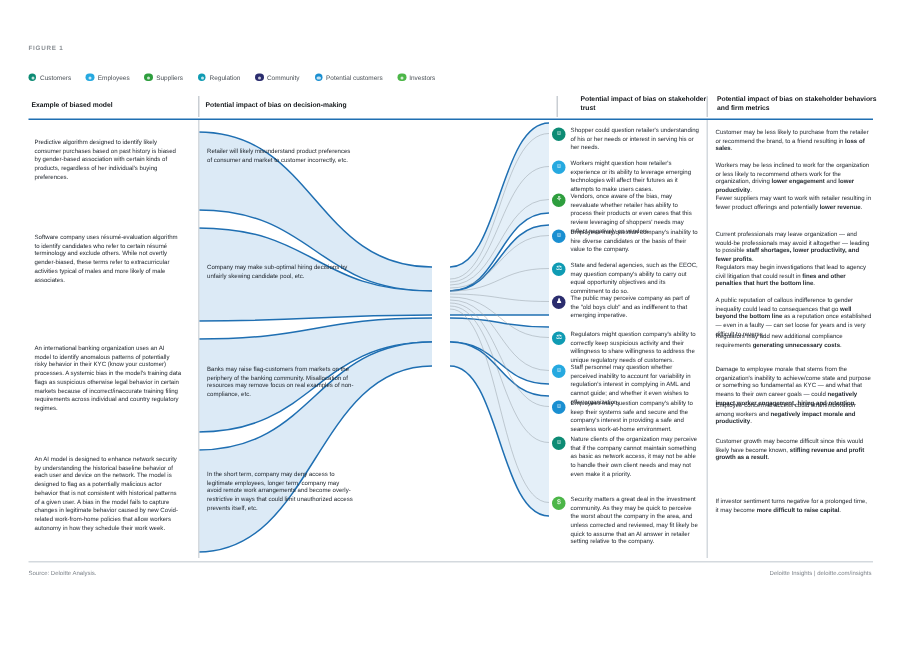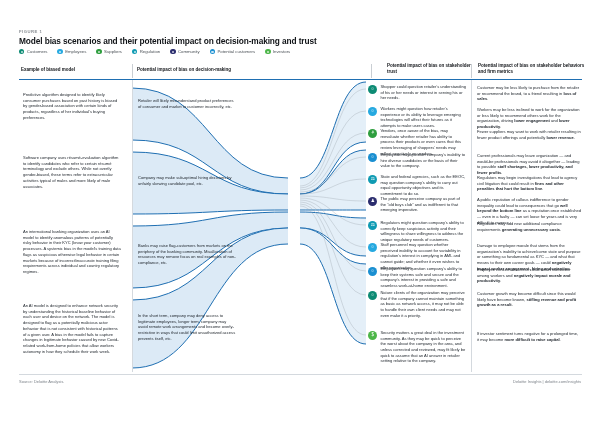--- a/index.html
+++ b/index.html
@@ -98,21 +98,20 @@
   .rule-bot{
     position:absolute;left:19px;top:374px;width:563px;height:.5px;background:#d4d9de;
   }
 </style>
 </head>
 <body>
 
 <div class="page">
 
   <div class="figure-label">FIGURE 1</div>
-  <div class="title">Model bias scenarios and their potential impact on decision-making and trust</div>
 
   <div class="legend" id="legend">
       <div class="legend-item">
         <span class="legend-dot" style="background: rgb(13, 139, 116);"></span>
         <span class="legend-text">Customers</span>
       </div>
       <div class="legend-item">
         <span class="legend-dot" style="background: rgb(38, 169, 224);"></span>
         <span class="legend-text">Employees</span>
       </div>

